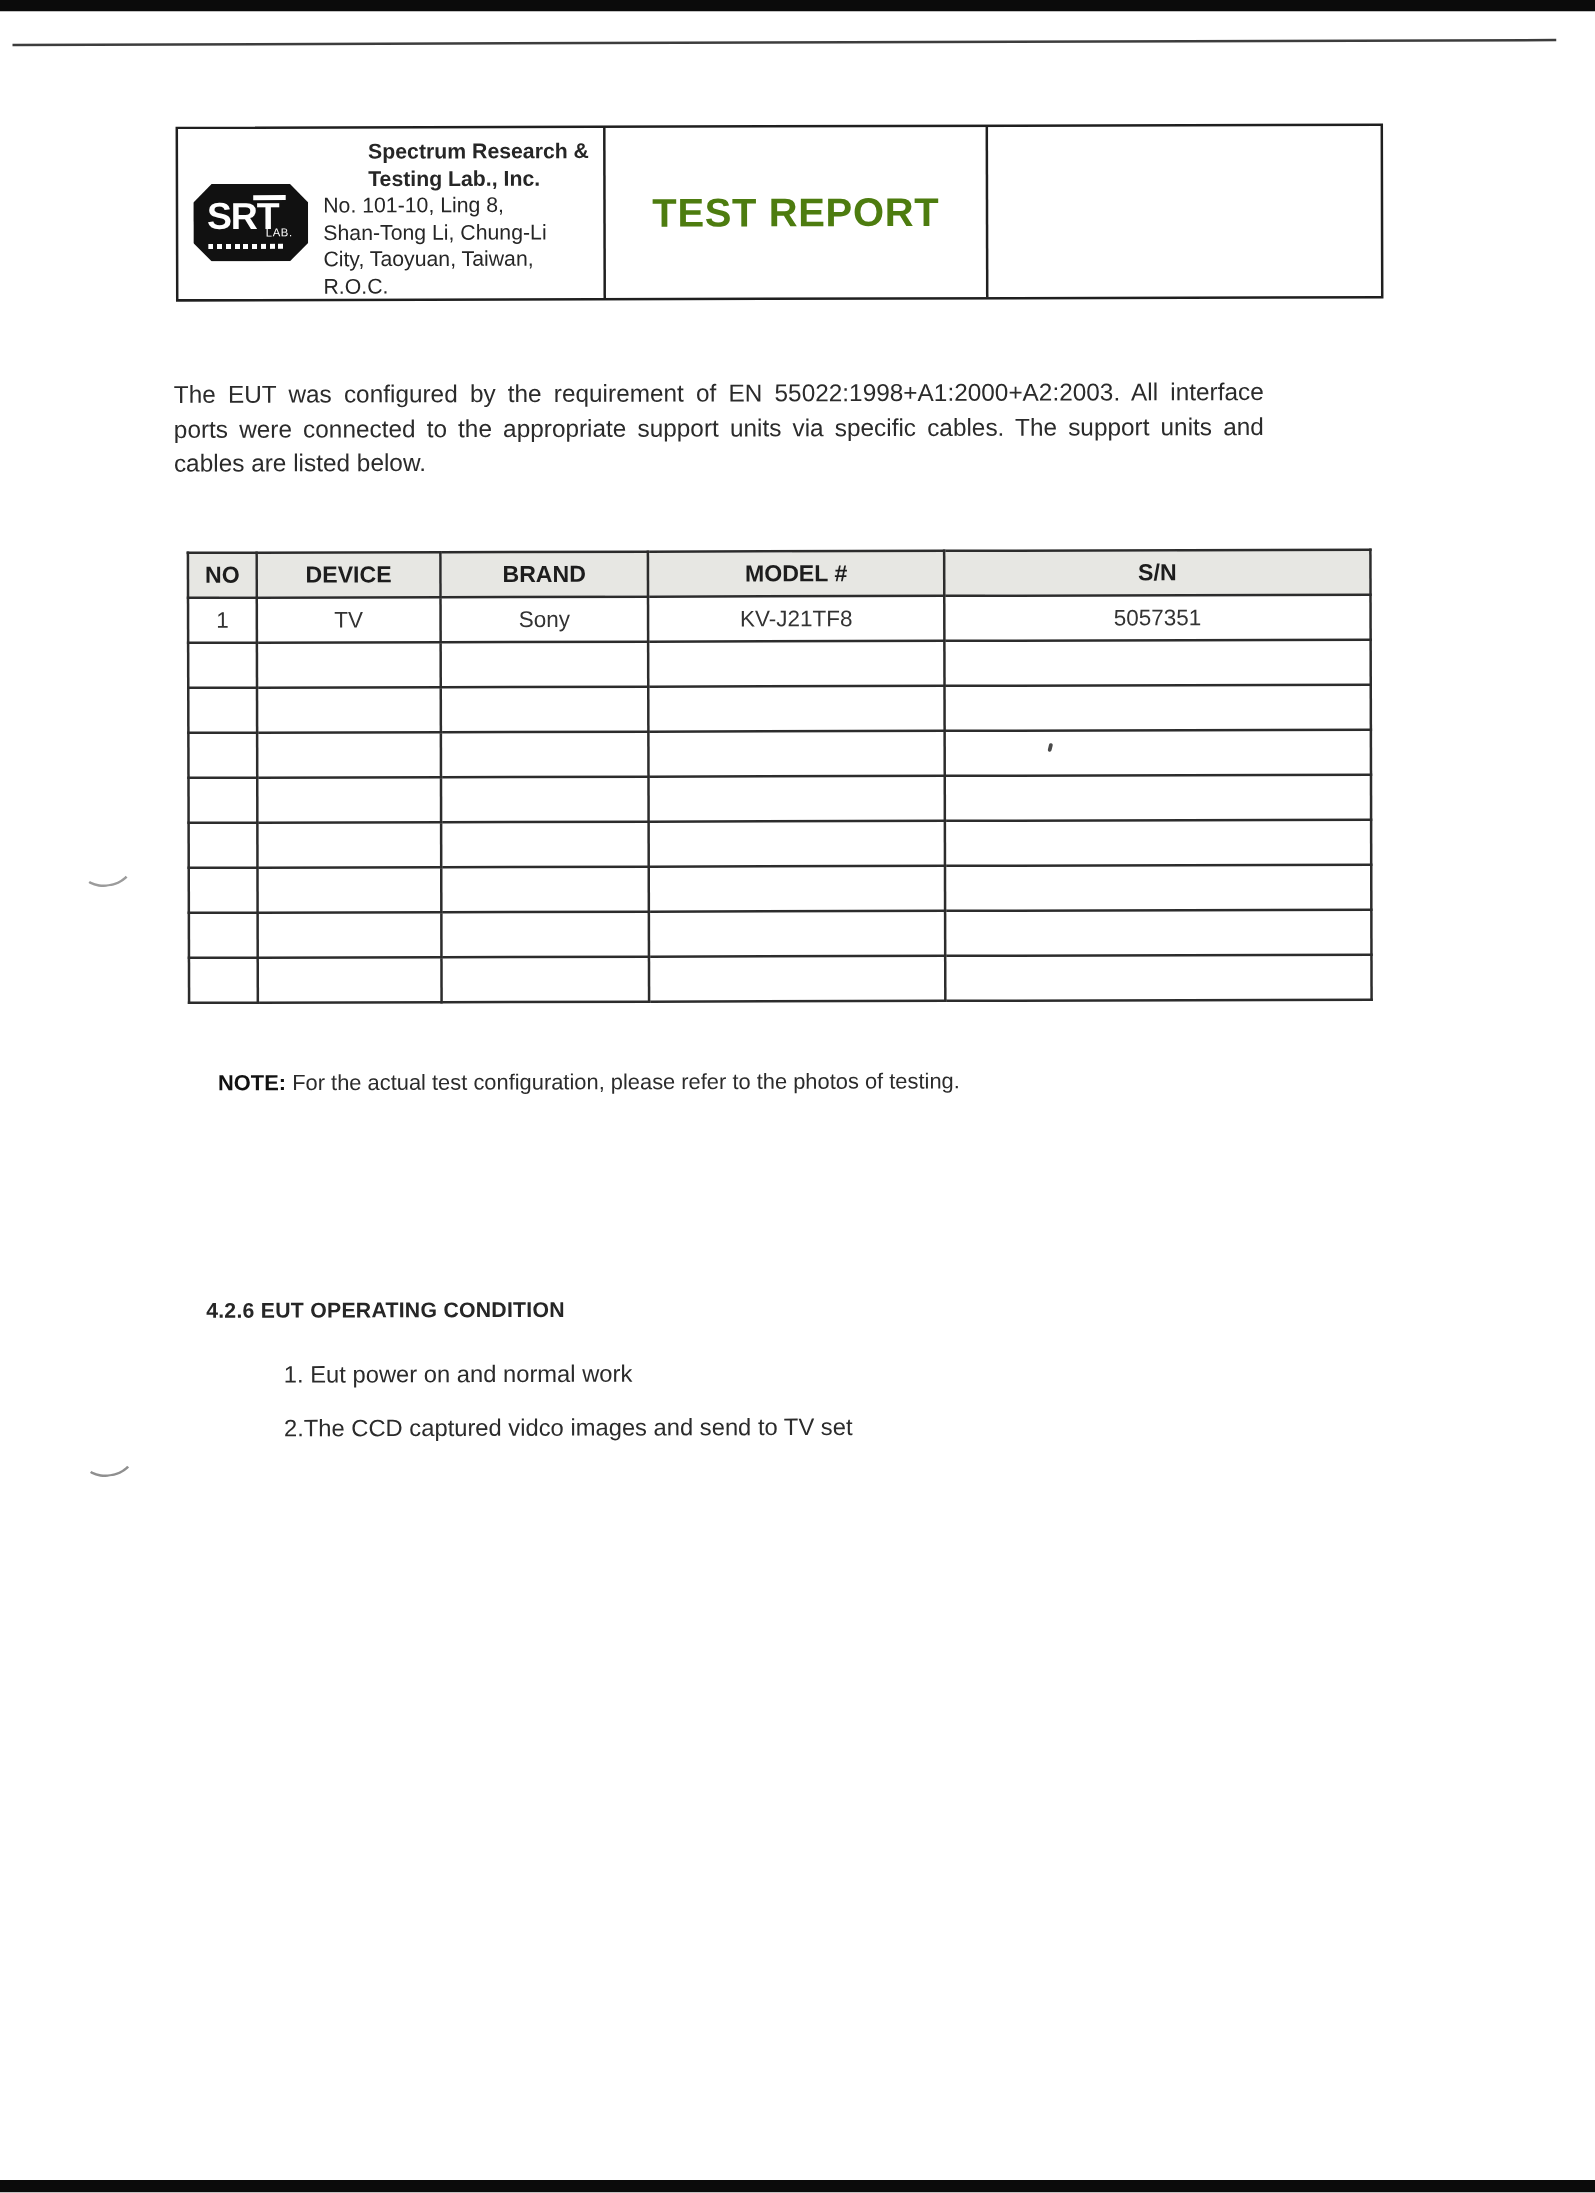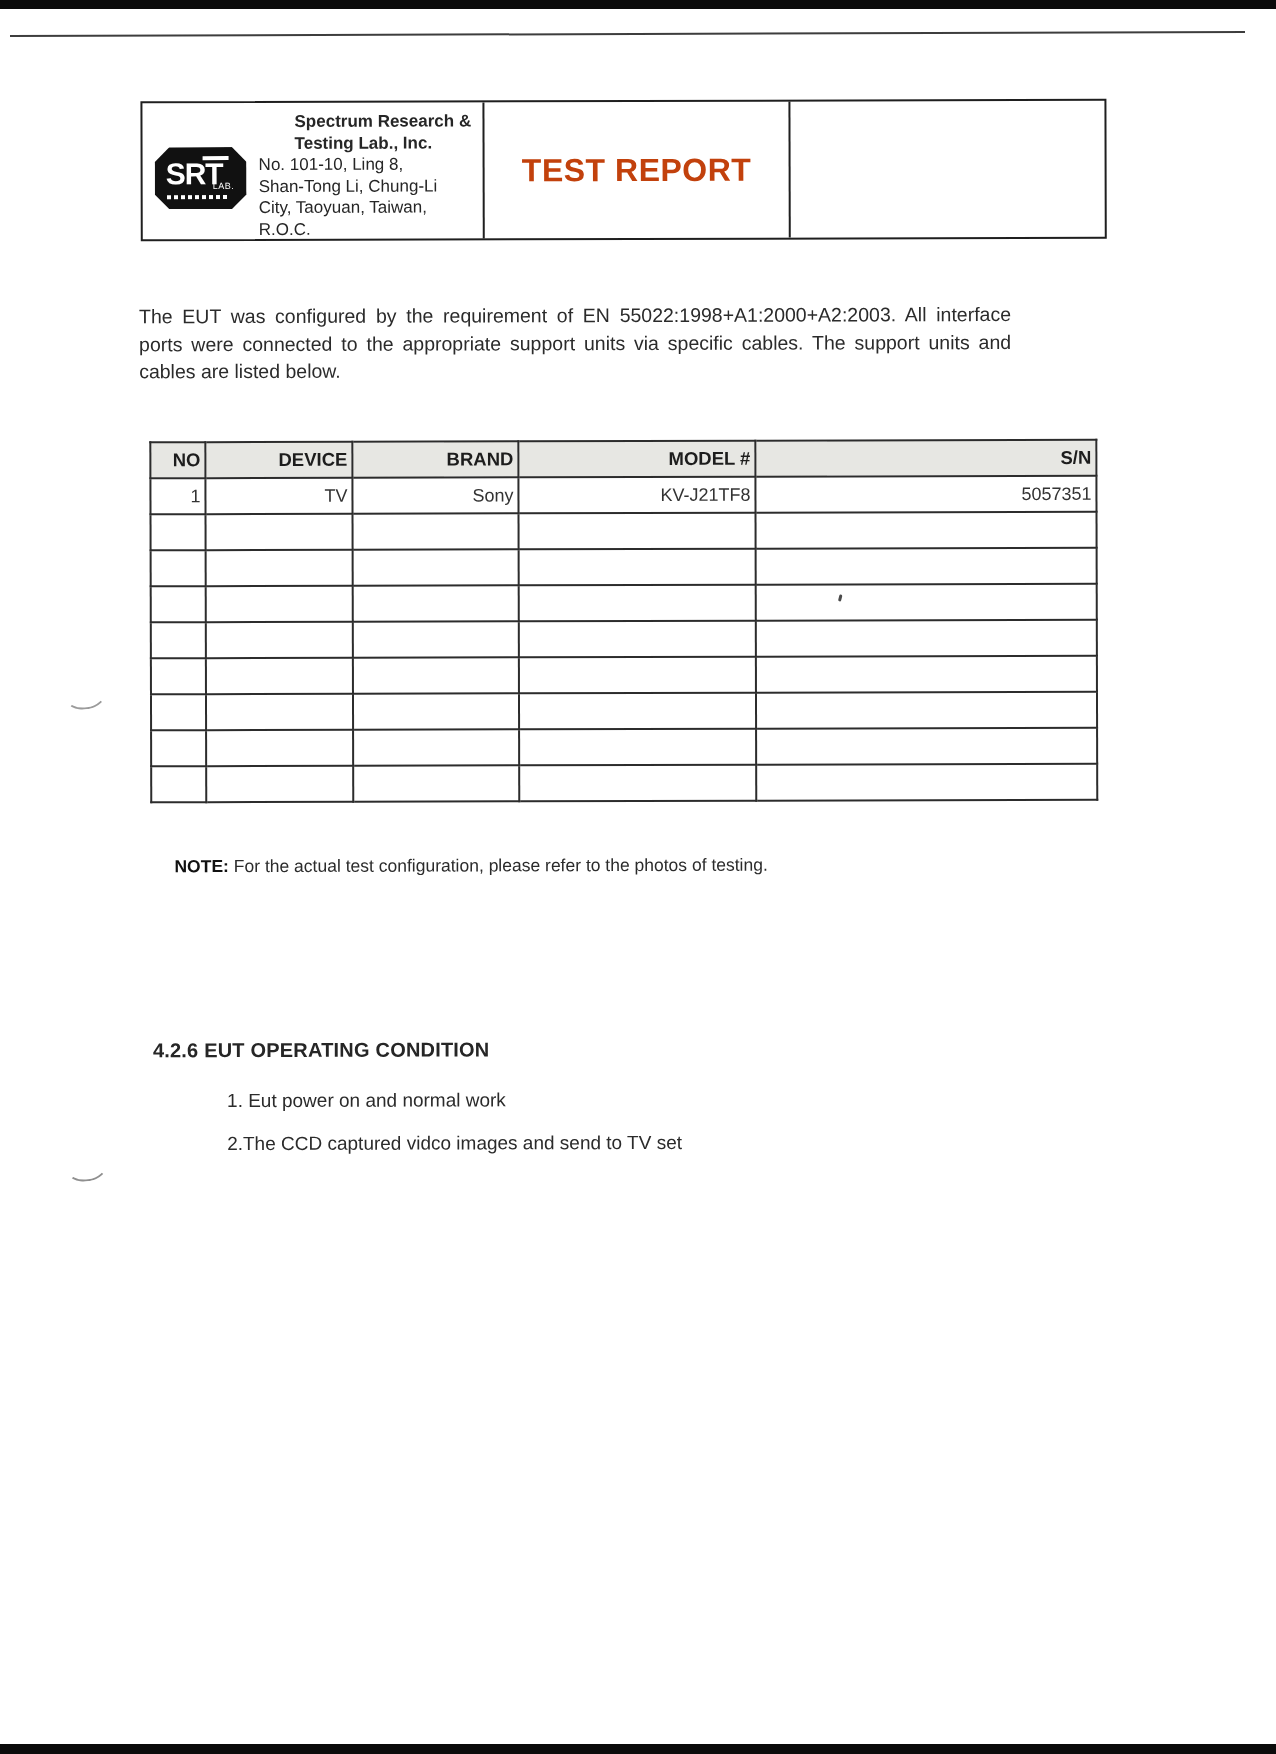--- a/index.html
+++ b/index.html
@@ -32,37 +32,37 @@
     clip-path: polygon(16% 0, 84% 0, 100% 24%, 100% 76%, 84% 100%, 16% 100%, 0 76%, 0 24%);
   }
   .logo-srt { position: absolute; left: 11px; top: 12px; font-weight: bold; font-size: 30px; line-height: 1; letter-spacing: -1px; }
   .logo-overline { position: absolute; left: 48px; top: 9px; width: 26px; height: 4px; background: #fff; }
   .logo-lab { position: absolute; left: 58px; top: 34px; font-size: 9px; font-weight: normal; letter-spacing: 0.5px; }
   .logo-wave { position: absolute; left: 12px; bottom: 10px; width: 62px; height: 4px;
     background: repeating-linear-gradient(90deg, #fff 0 4px, transparent 4px 7px); }
   .company-text { font-size: 17px; line-height: 21.5px; padding-top: 2px; }
   .company-name { font-weight: bold; margin-left: 36px; }
   .cell-title { width: 306px; border-right: 2px solid #1f1f1f; display: flex; align-items: center; justify-content: center; }
-  .report-title { font-weight: bold; font-size: 32px; letter-spacing: 0.5px; color: #c2410c; }
+  .report-title { font-weight: bold; font-size: 32px; letter-spacing: 0.5px; color: #4d7c0f; }
   .cell-meta { flex: 1; padding: 10px 4px 0 10px; font-size: 19px; line-height: 30px; white-space: nowrap; }
 
   
   .heading-425 { position: absolute; left: 140px; top: 264px; font-size: 20px; font-weight: bold; letter-spacing: 0.2px; }
   .support-paragraph { position: absolute; left: 140px; top: 302px; width: 872px; font-size: 19.5px; line-height: 27.5px; text-align: justify; color: #2b2b2b; }
 
   
   .support-table { position: absolute; left: 150px; top: 440px; width: 948px; border-collapse: collapse; table-layout: fixed; background: #fff; }
-  .support-table th, .support-table td { border: 2px solid #2c2c2c; height: 36px; padding: 0 4px; text-align: right; overflow: hidden; }
+  .support-table th, .support-table td { border: 2px solid #2c2c2c; height: 36px; padding: 0 4px; text-align: center; overflow: hidden; }
   .support-table thead th { background: #e7e7e3; font-weight: bold; font-size: 18.5px; color: #1d1d1d; }
   .support-table tbody td { font-size: 18px; color: #333; }
 
   .note-line { position: absolute; left: 143px; top: 855px; font-size: 17.5px; color: #2b2b2b; }
   .note-label { font-weight: bold; color: #111; margin-left: 31px; }
 
-  .heading-426 { position: absolute; left: 152px; top: 1038px; font-size: 20px; font-weight: bold; letter-spacing: 0.2px; }
+  .heading-426 { position: absolute; left: 164px; top: 1038px; font-size: 17px; font-weight: bold; letter-spacing: 0.2px; }
   .op-items { position: absolute; left: 226px; top: 1078px; font-size: 19px; color: #2b2b2b; }
   .op-items .op-item { line-height: 43px; white-space: nowrap; }
 
   
   .curl { position: absolute; width: 42px; height: 30px; border: 2.5px solid transparent; border-bottom-color: #9b9b9b; border-radius: 50%; }
   .curl-1 { left: 64px; top: 678px; transform: rotate(-8deg); }
   .curl-2 { left: 64px; top: 1150px; transform: rotate(-8deg); border-bottom-color: #8f8f8f; }
   .speck { position: absolute; left: 839px; top: 595px; width: 3px; height: 7px; background: #4a4a4a; border-radius: 2px; transform: rotate(14deg); }
 </style>
 </head>

